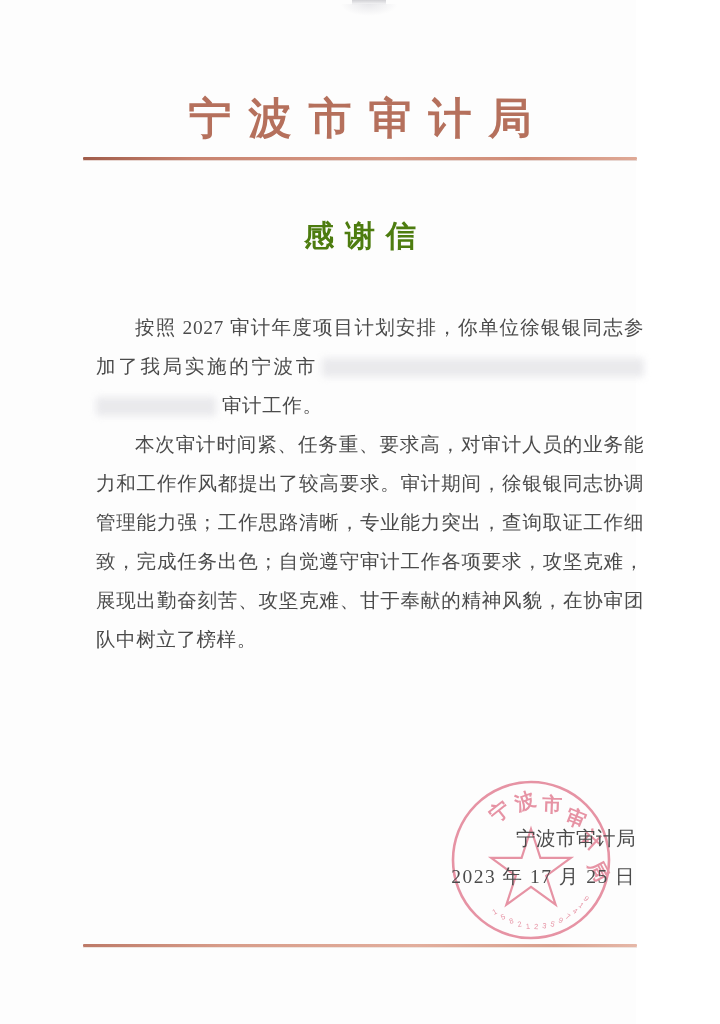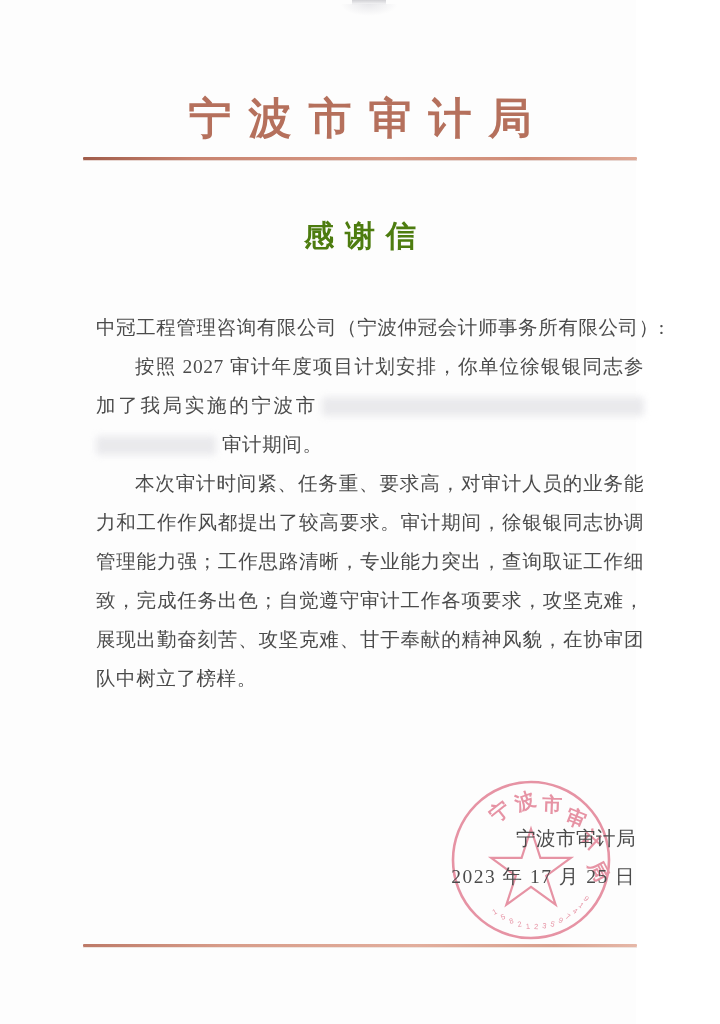--- a/index.html
+++ b/index.html
@@ -195,24 +195,23 @@
   <div class="letterhead">
     <div class="letterhead-title">宁波市审计局</div>
   </div>
   <div class="rule-top"></div>
   <div class="rule-top-shadow"></div>
 
   <div class="doc-title">感谢信</div>
 
   <div class="body-block">
 
-    <div class="salutation">中冠工程管理咨询有限公司（宁波仲冠会计师事务所有限公司）:</div>
 
     <div class="para-redacted">
-      <span>按照 2027 审计年度项目计划安排，你单位徐银银同志参加了我局实施的宁波市</span><span class="redaction r1"></span><span class="redaction r2"></span><span>审计期间。</span>
+      <span>按照 2027 审计年度项目计划安排，你单位徐银银同志参加了我局实施的宁波市</span><span class="redaction r1"></span><span class="redaction r2"></span><span>审计工作。</span>
     </div>
 
     <div class="para">本次审计时间紧、任务重、要求高，对审计人员的业务能力和工作作风都提出了较高要求。审计期间，徐银银同志协调管理能力强；工作思路清晰，专业能力突出，查询取证工作细致，完成任务出色；自觉遵守审计工作各项要求，攻坚克难，展现出勤奋刻苦、攻坚克难、甘于奉献的精神风貌，在协审团队中树立了榜样。</div>
 
   </div>
 
   <div class="seal">
     <svg width="166" height="166" viewBox="0 0 166 166" xmlns="http://www.w3.org/2000/svg">
       <g fill="none" stroke="#d9536f" stroke-width="2.6">
         <circle cx="83" cy="83" r="78"></circle>

